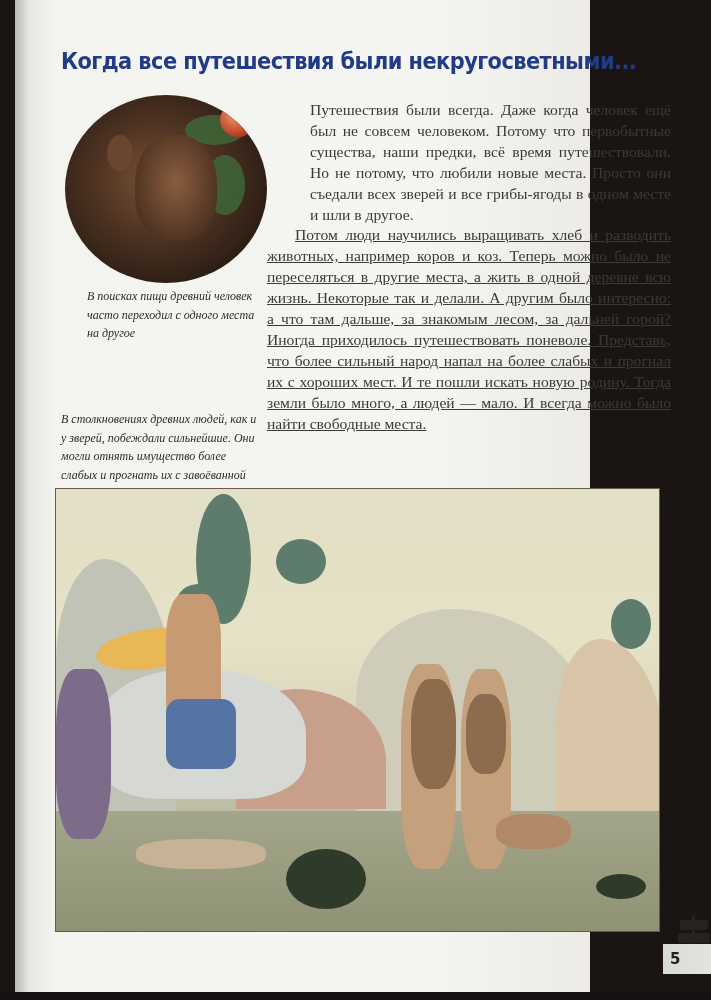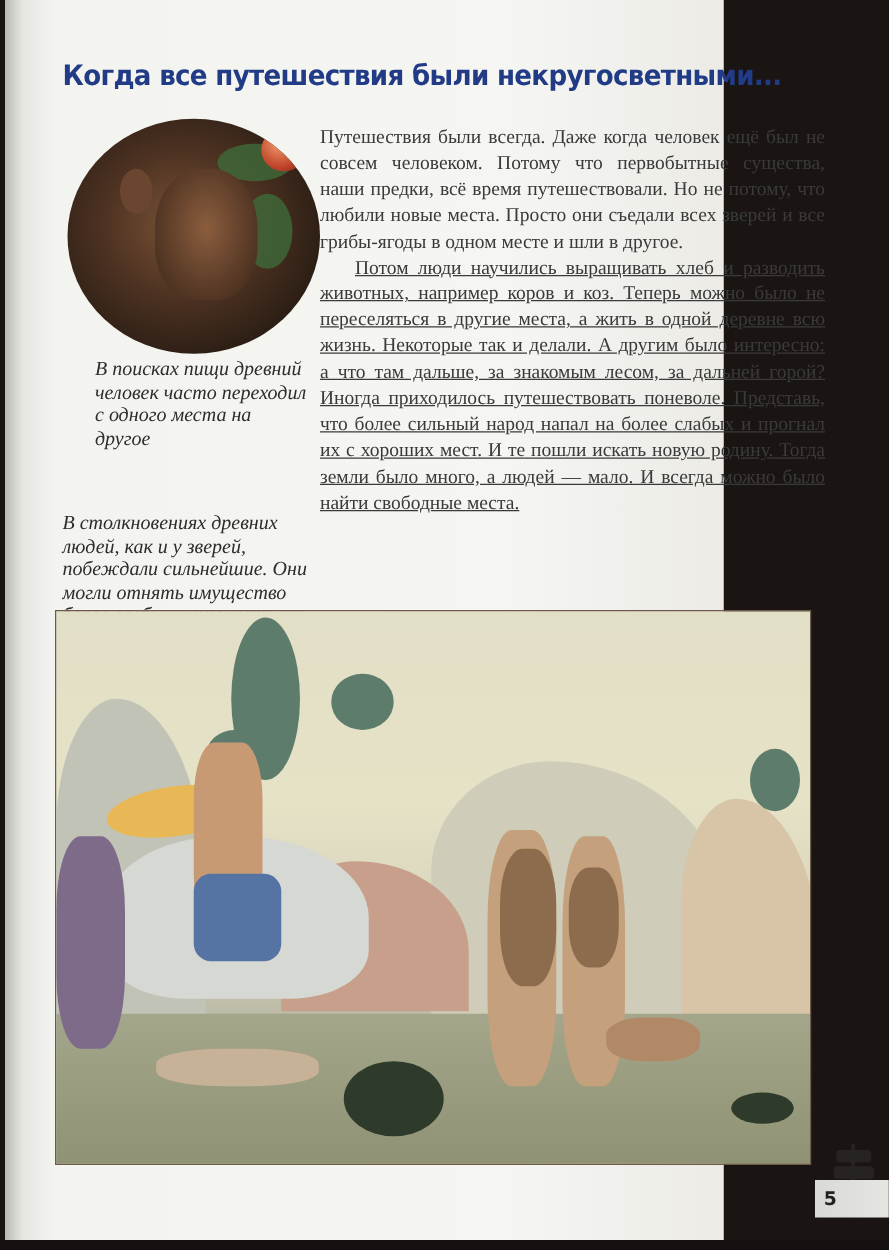--- a/index.html
+++ b/index.html
@@ -1,28 +1,28 @@
 <!DOCTYPE html>
 <html><head>
 <meta charset="utf-8">
 <style>
   html,body{margin:0;padding:0;}
   body{width:711px;height:1000px;position:relative;overflow:hidden;background:#1a1512;font-family:"Liberation Serif",serif;}
-  .page{position:absolute;left:4px;top:0;width:575px;height:992px;background:linear-gradient(90deg,#b9b9b4 0px,#e6e6e2 14px,#f3f3f0 40px,#f5f5f2 70%,#ecebe6 100%);}
+  .page{position:absolute;left:15px;top:0;width:575px;height:992px;background:linear-gradient(90deg,#b9b9b4 0px,#e6e6e2 14px,#f3f3f0 40px,#f5f5f2 70%,#ecebe6 100%);}
   .title{position:absolute;left:46px;top:48px;font-family:"DejaVu Sans",sans-serif;font-weight:bold;font-size:22.5px;color:#213b86;letter-spacing:-0.6px;transform:scaleX(0.93);transform-origin:left center;white-space:nowrap;}
   .portrait{position:absolute;left:50px;top:95px;width:202px;height:188px;border-radius:50%;overflow:hidden;background:radial-gradient(ellipse at 45% 45%,#7a5235 0%,#4d3222 40%,#2a1d14 75%,#1c140e 100%);}
   .portrait .leaf{position:absolute;border-radius:50%;background:#3f6a3a;opacity:.8;}
   .portrait .fruit{position:absolute;left:155px;top:8px;width:36px;height:34px;border-radius:50%;background:radial-gradient(circle at 40% 35%,#f09a6d,#c0452a 60%,#7a2318);}
   .portrait .face{position:absolute;left:70px;top:40px;width:82px;height:105px;border-radius:45% 45% 40% 40%;background:radial-gradient(ellipse at 50% 45%,#8b5d3e,#5a3b27 60%,#3a2719);}
   .portrait .ear{position:absolute;left:42px;top:40px;width:26px;height:36px;border-radius:50%;background:#6a4630;}
   .body-text{position:absolute;left:252px;top:100px;width:404px;font-size:15.6px;line-height:20.9px;color:#3a3a3a;text-align:justify;}
   .body-text p{margin:0;}
-  .body-text p.first{text-indent:0;}
+  .body-text p.first{text-indent:0;margin-left:43px;}
   .body-text p.ind{text-indent:28px;text-decoration:underline;}
-  .caption{position:absolute;font-style:italic;font-size:16px;line-height:18.6px;color:#2c2c2c;}
+  .caption{position:absolute;font-style:italic;font-size:12px;line-height:18.6px;color:#2c2c2c;}
   .cap1{left:72px;top:287px;width:172px;}
   .cap2{left:46px;top:410px;width:200px;}
   .illus{position:absolute;left:40px;top:488px;width:603px;height:442px;border:1px solid #6d5a48;overflow:hidden;background:linear-gradient(180deg,#e2dfc7 0%,#e6e2c6 35%,#d7d5be 55%,#b9b8a2 75%,#a6a58e 100%);}
   .illus .mountain{position:absolute;border-radius:40% 60% 0 0;}
   .illus .tree{position:absolute;border-radius:50%;background:#5d7c6c;}
   .illus .ground{position:absolute;left:0;bottom:0;width:100%;height:120px;background:linear-gradient(180deg,#a4a68b,#8f9274);}
   .illus .horse{position:absolute;left:40px;top:180px;width:210px;height:130px;border-radius:45% 50% 30% 30%;background:#d6d8d4;}
   .illus .rider{position:absolute;left:110px;top:105px;width:55px;height:150px;border-radius:30%;background:#c89a73;}
   .illus .cloak{position:absolute;left:40px;top:140px;width:110px;height:40px;border-radius:50%;background:#e8b857;transform:rotate(-8deg);}
   .illus .skirt{position:absolute;left:110px;top:210px;width:70px;height:70px;border-radius:20%;background:#5674a3;}

